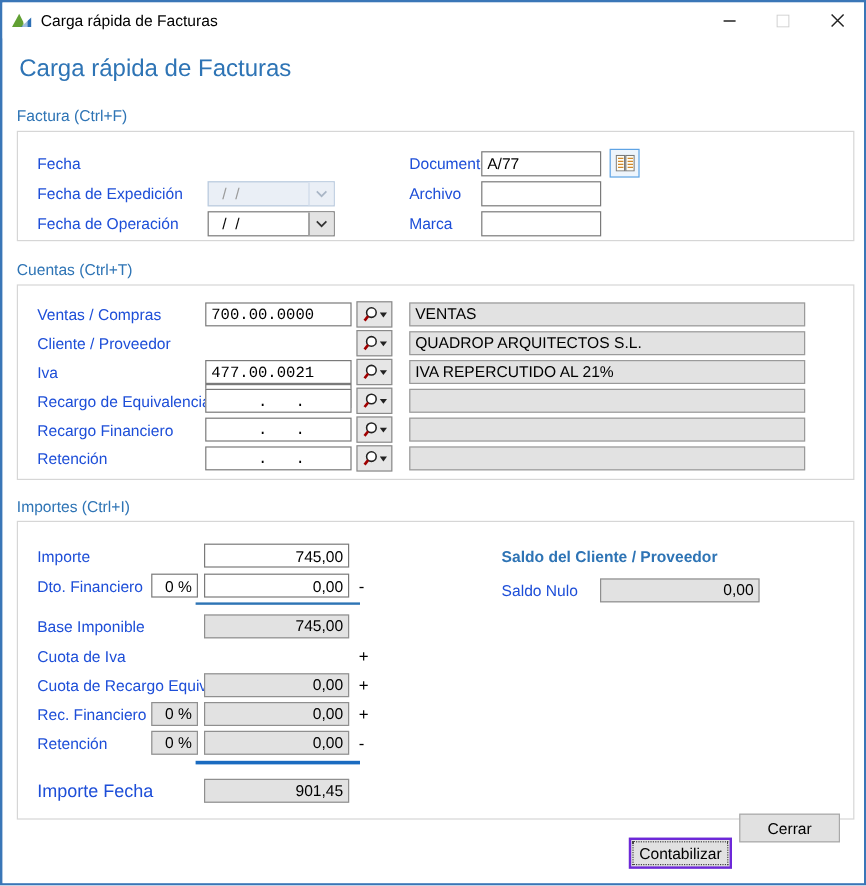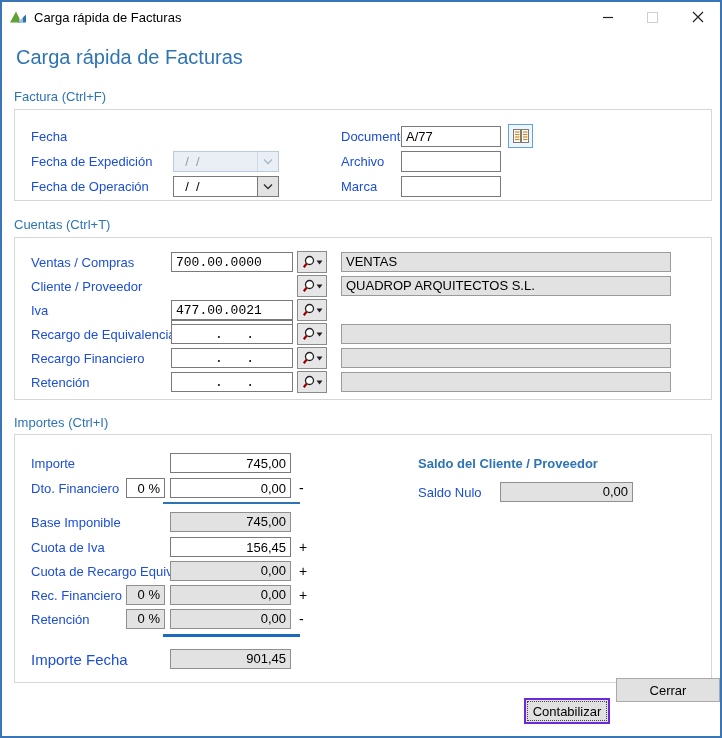--- a/index.html
+++ b/index.html
@@ -183,20 +183,21 @@
 
     <div class="lbl" style="left:16px;top:65px">Iva</div>
     <input class="txt mono" style="left: 156px; top: 62px; width: 122px; height: 20px;" value="477.00.0021">
     <button class="searchbtn" style="left:282px;top:61px">
       <svg width="23" height="15" viewBox="0 0 23 15">
         <circle cx="8.5" cy="5.5" r="4" fill="#fff" stroke="#222" stroke-width="1.3"></circle>
         <line x1="5.8" y1="8.4" x2="2.8" y2="12.2" stroke="#a00000" stroke-width="2.2"></line>
         <polygon points="15.5,5.5 21.5,5.5 18.5,9.5" fill="#222"></polygon>
       </svg>
     </button>
+    <div class="roname" style="left:326px;top:62px;width:330px">IVA REPERCUTIDO AL 21%</div>
 
     <div class="lbl" style="left:16px;top:89px">Recargo de Equivalencia</div>
     <input class="txt mono" style="left: 156px; top: 86px; width: 122px; height: 20px;" value="     .   .">
     <button class="searchbtn" style="left:282px;top:85px">
       <svg width="23" height="15" viewBox="0 0 23 15">
         <circle cx="8.5" cy="5.5" r="4" fill="#fff" stroke="#222" stroke-width="1.3"></circle>
         <line x1="5.8" y1="8.4" x2="2.8" y2="12.2" stroke="#a00000" stroke-width="2.2"></line>
         <polygon points="15.5,5.5 21.5,5.5 18.5,9.5" fill="#222"></polygon>
       </svg>
     </button>
@@ -235,21 +236,20 @@
     <input class="txt amount" style="left: 111px; top: 43px; width: 39px; height: 20px;" value="0 %">
     <input class="txt amount" style="left: 155px; top: 43px; width: 121px; height: 20px;" value="0,00">
     <div class="sign" style="left:284px;top:45px">-</div>
 
     <div class="sumline" style="left:148px;top:67px;width:137px;height:2px"></div>
 
     <div class="lbl" style="left:16px;top:80px">Base Imponible</div>
     <div class="roamount" style="left:155px;top:77px;width:121px">745,00</div>
 
     <div class="lbl" style="left:16px;top:105px">Cuota de Iva</div>
-    <input class="txt amount" style="left: 155px; top: 102px; width: 121px; height: 20px;" value="156,45">
     <div class="sign" style="left:284px;top:104px">+</div>
 
     <div class="lbl" style="left:16px;top:129px">Cuota de Recargo Equiv.</div>
     <div class="roamount" style="left:155px;top:126px;width:121px">0,00</div>
     <div class="sign" style="left:284px;top:128px">+</div>
 
     <div class="lbl" style="left:16px;top:153px">Rec. Financiero</div>
     <div class="roamount" style="left:111px;top:150px;width:39px">0 %</div>
     <div class="roamount" style="left:155px;top:150px;width:121px">0,00</div>
     <div class="sign" style="left:284px;top:152px">+</div>
@@ -263,15 +263,15 @@
 
     <div class="lbl lbl-big" style="left:16px;top:216px">Importe Fecha</div>
     <div class="roamount" style="left:155px;top:214px;width:121px">901,45</div>
 
     <div class="saldo-header" style="left:403px;top:21px">Saldo del Cliente / Proveedor</div>
     <div class="lbl" style="left:403px;top:50px">Saldo Nulo</div>
     <div class="roamount" style="left:485px;top:47px;width:133px">0,00</div>
   </div>
 
   <button class="btn default" style="left:522px;top:696px;width:86px">Contabilizar</button>
-  <button class="btn" style="left:614px;top:676px;width:104px">Cerrar</button>
+  <button class="btn" style="left:614px;top:676px;width:84px">Cerrar</button>
 
 </div>
 
 </body></html>

